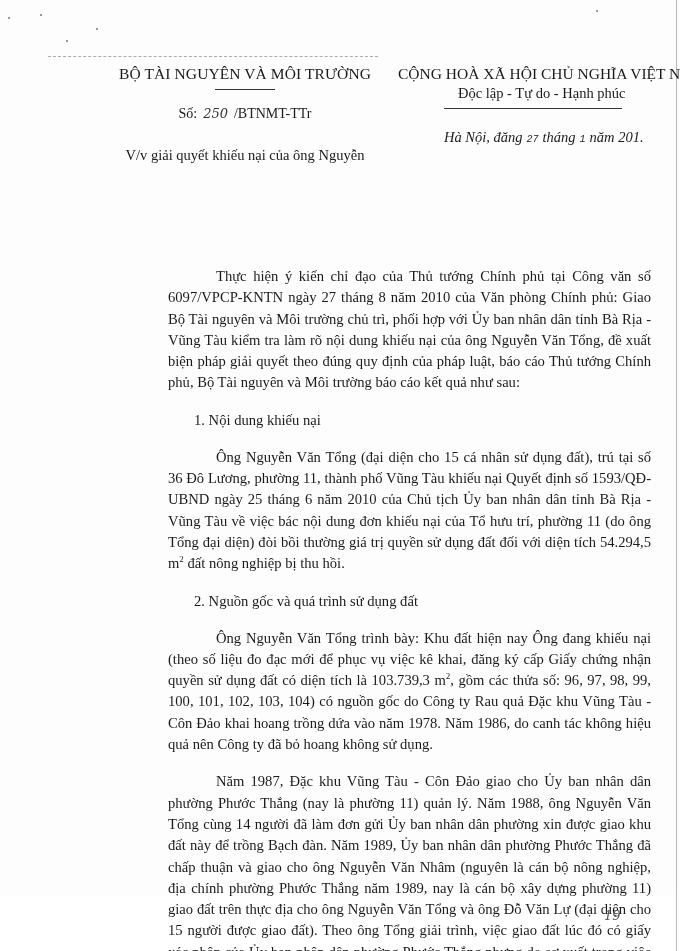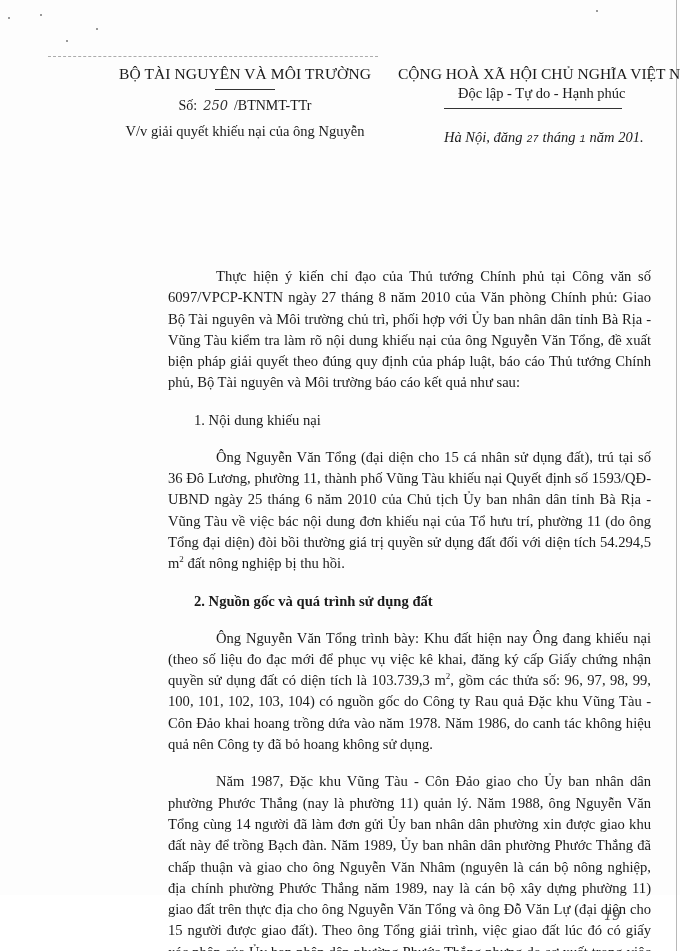--- a/index.html
+++ b/index.html
@@ -12,36 +12,36 @@
     .page { position: absolute; left: 0; top: 0; width: 680px; height: 895px; background: #fdfdfd; }
     .edge-line { position: absolute; left: 676px; top: 0; width: 1px; height: 951px; background: #b8b8b8; }
     .scan-dash { position: absolute; left: 48px; top: 56px; width: 330px; height: 1px;
       border-top: 1px dashed #8a8a8a; opacity: 0.7; }
     .speck { position: absolute; width: 2px; height: 2px; background: #777; border-radius: 1px; }
 
     .hdr-left { position: absolute; left: 105px; top: 64px; width: 280px; text-align: center; }
     .hdr-right { position: absolute; left: 398px; top: 64px; width: 290px; text-align: left; white-space: nowrap; }
     .ministry { font-size: 15.5px; letter-spacing: 0.1px; line-height: 20px; }
     .underline-short { width: 60px; height: 1px; background: #333; margin: 5px auto 0; }
-    .docnum { font-size: 14px; margin-top: 6px; line-height: 20px; }
+    .docnum { font-size: 14px; margin-top: 14px; line-height: 20px; }
     .docnum .hand { font-family: "DejaVu Serif", serif; font-style: italic; font-size: 13px; color: #333; padding: 0 6px; }
-    .subject { font-size: 14.5px; line-height: 19px; margin-top: 6px; }
+    .subject { font-size: 14.5px; line-height: 19px; margin-top: 22px; }
 
     .nation { font-size: 15.5px; line-height: 20px; }
     .motto { font-size: 14.5px; line-height: 18px; margin-left: 60px; }
     .underline-long { width: 178px; height: 1px; background: #333; margin: 6px 0 0 46px; }
     .dateline { font-style: italic; font-size: 14.5px; margin: 18px 0 0 46px; line-height: 20px; }
     .dateline .hand { font-family: Liberation Mono, monospace; font-size: 10px; padding: 0 4px; }
 
     .salutation { position: absolute; left: 307px; top: 208px; font-size: 14.5px; }
 
     .body-text { position: absolute; left: 152px; top: 250px; width: 515px; font-size: 14.6px; line-height: 21.3px; text-align: justify; }
     .body-text p { margin: 16px; text-indent: 48px; }
     .body-text h3 { margin: 3px 0 2px 0; font-size: 14.6px; font-weight: normal; padding-left: 42px; line-height: 21px; }
-    .body-text h3.plain { font-weight: bold; }
+    .body-text h3.plain { font-weight: normal; }
     .sup { font-size: 9px; vertical-align: super; line-height: 0; }
 
     .page-number { position: absolute; left: 604px; top: 908px; font-style: italic; font-size: 13px; color: #555; font-family: "DejaVu Serif", serif; }
   </style>
 </head>
 <body>
 
 <div class="page">
   <div class="edge-line"></div>
   <div class="scan-dash"></div>

